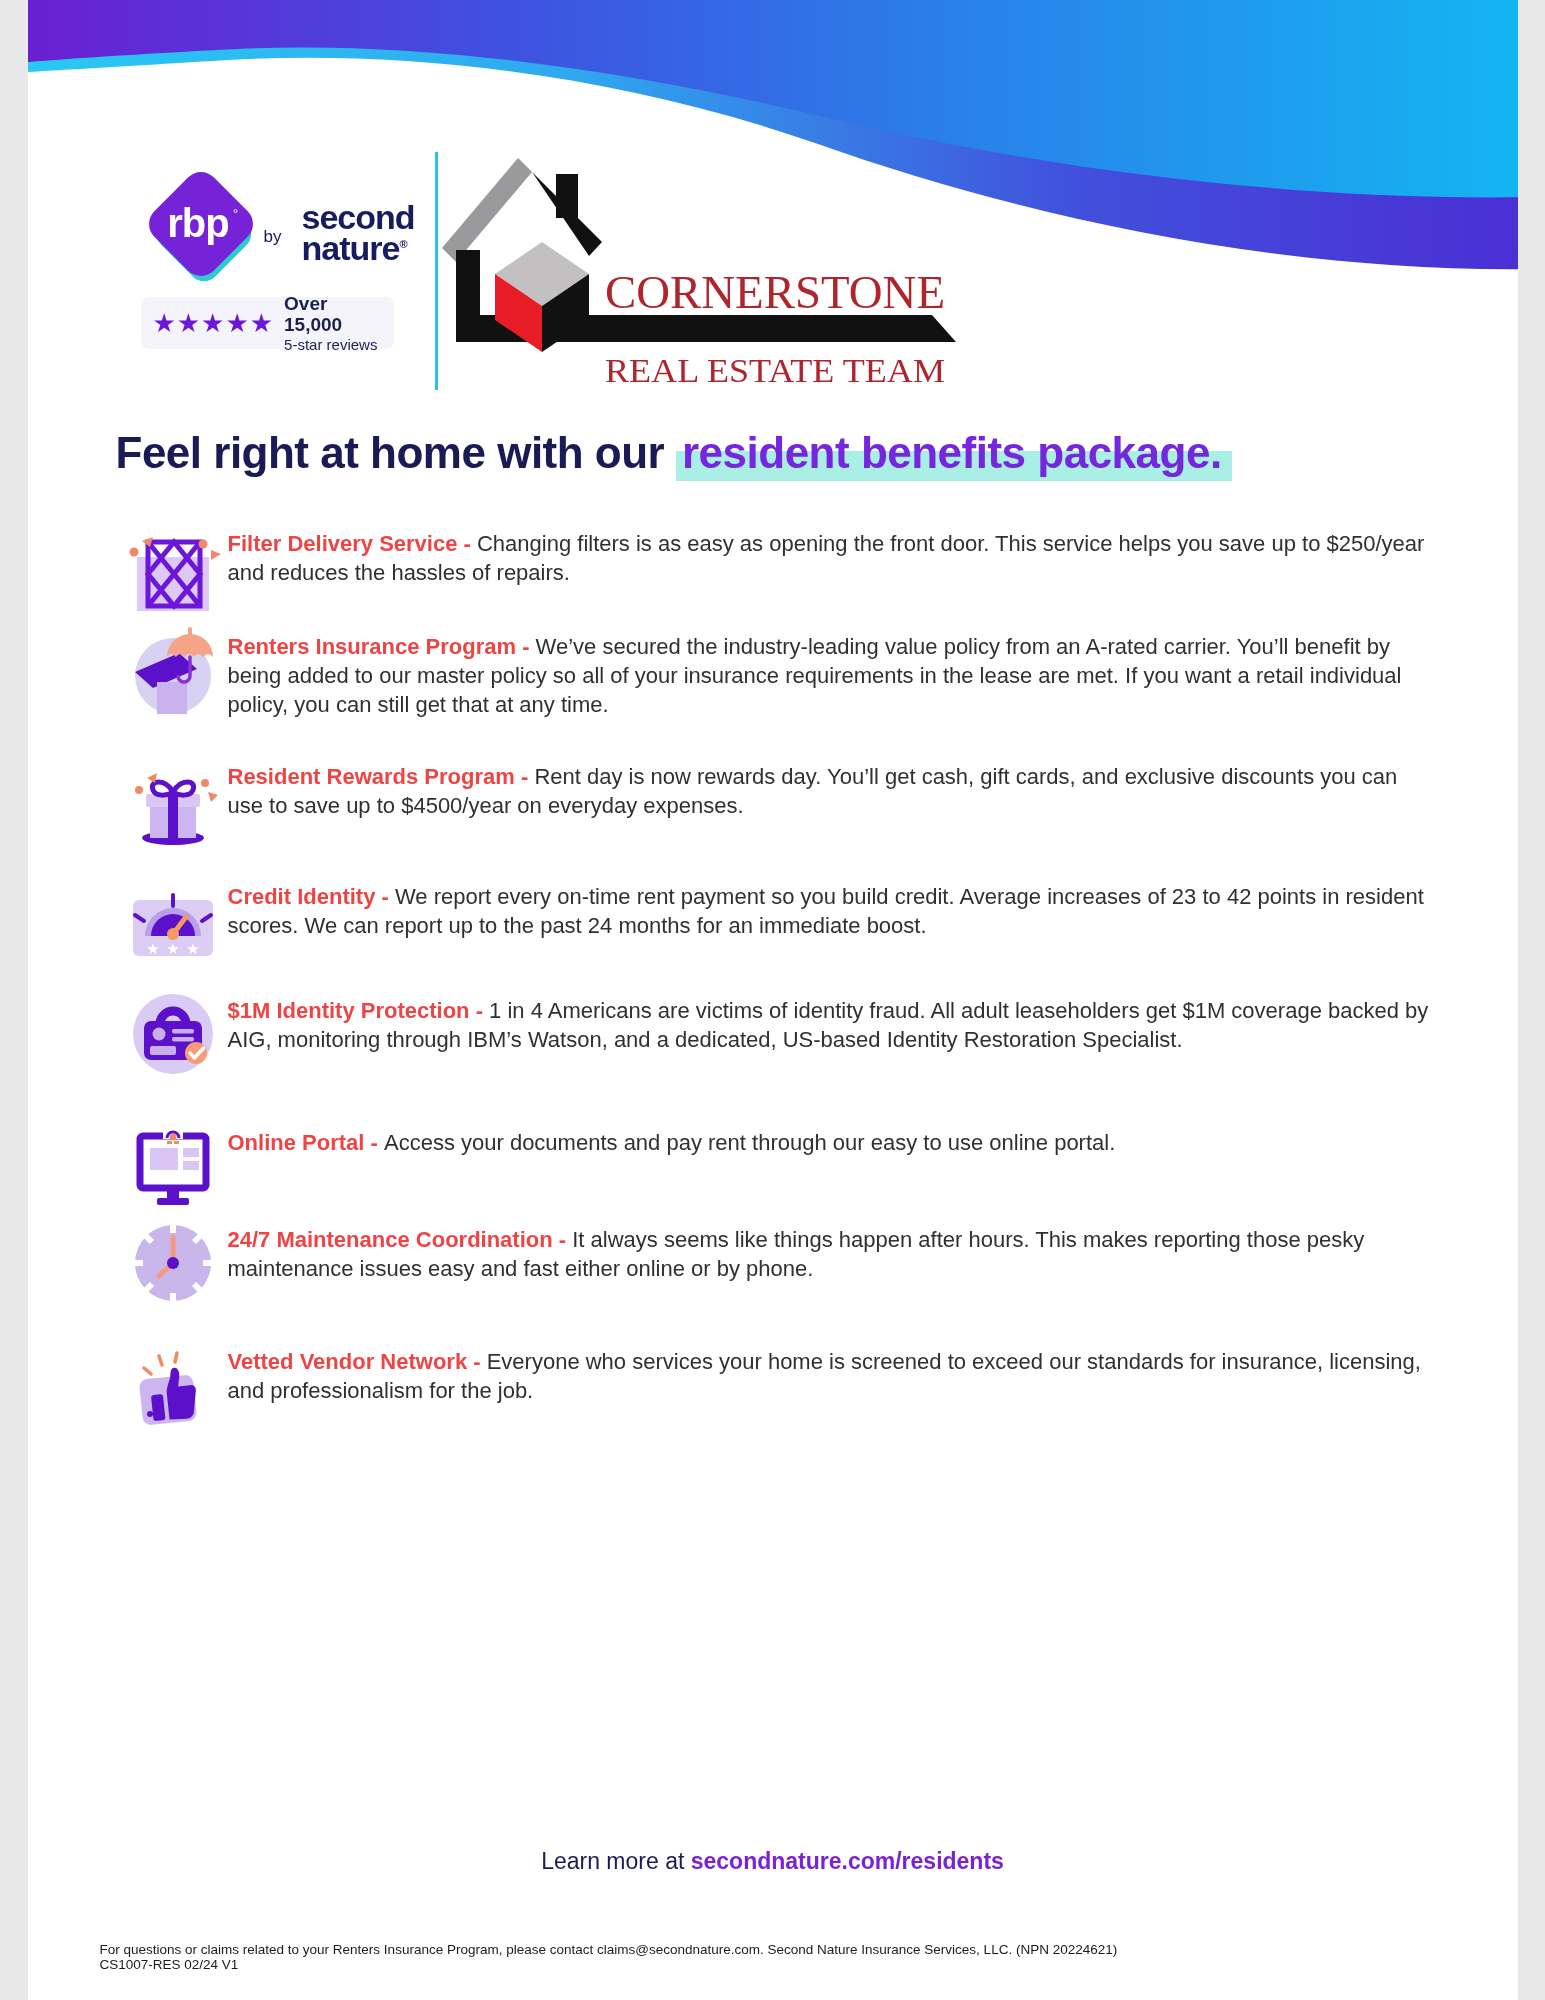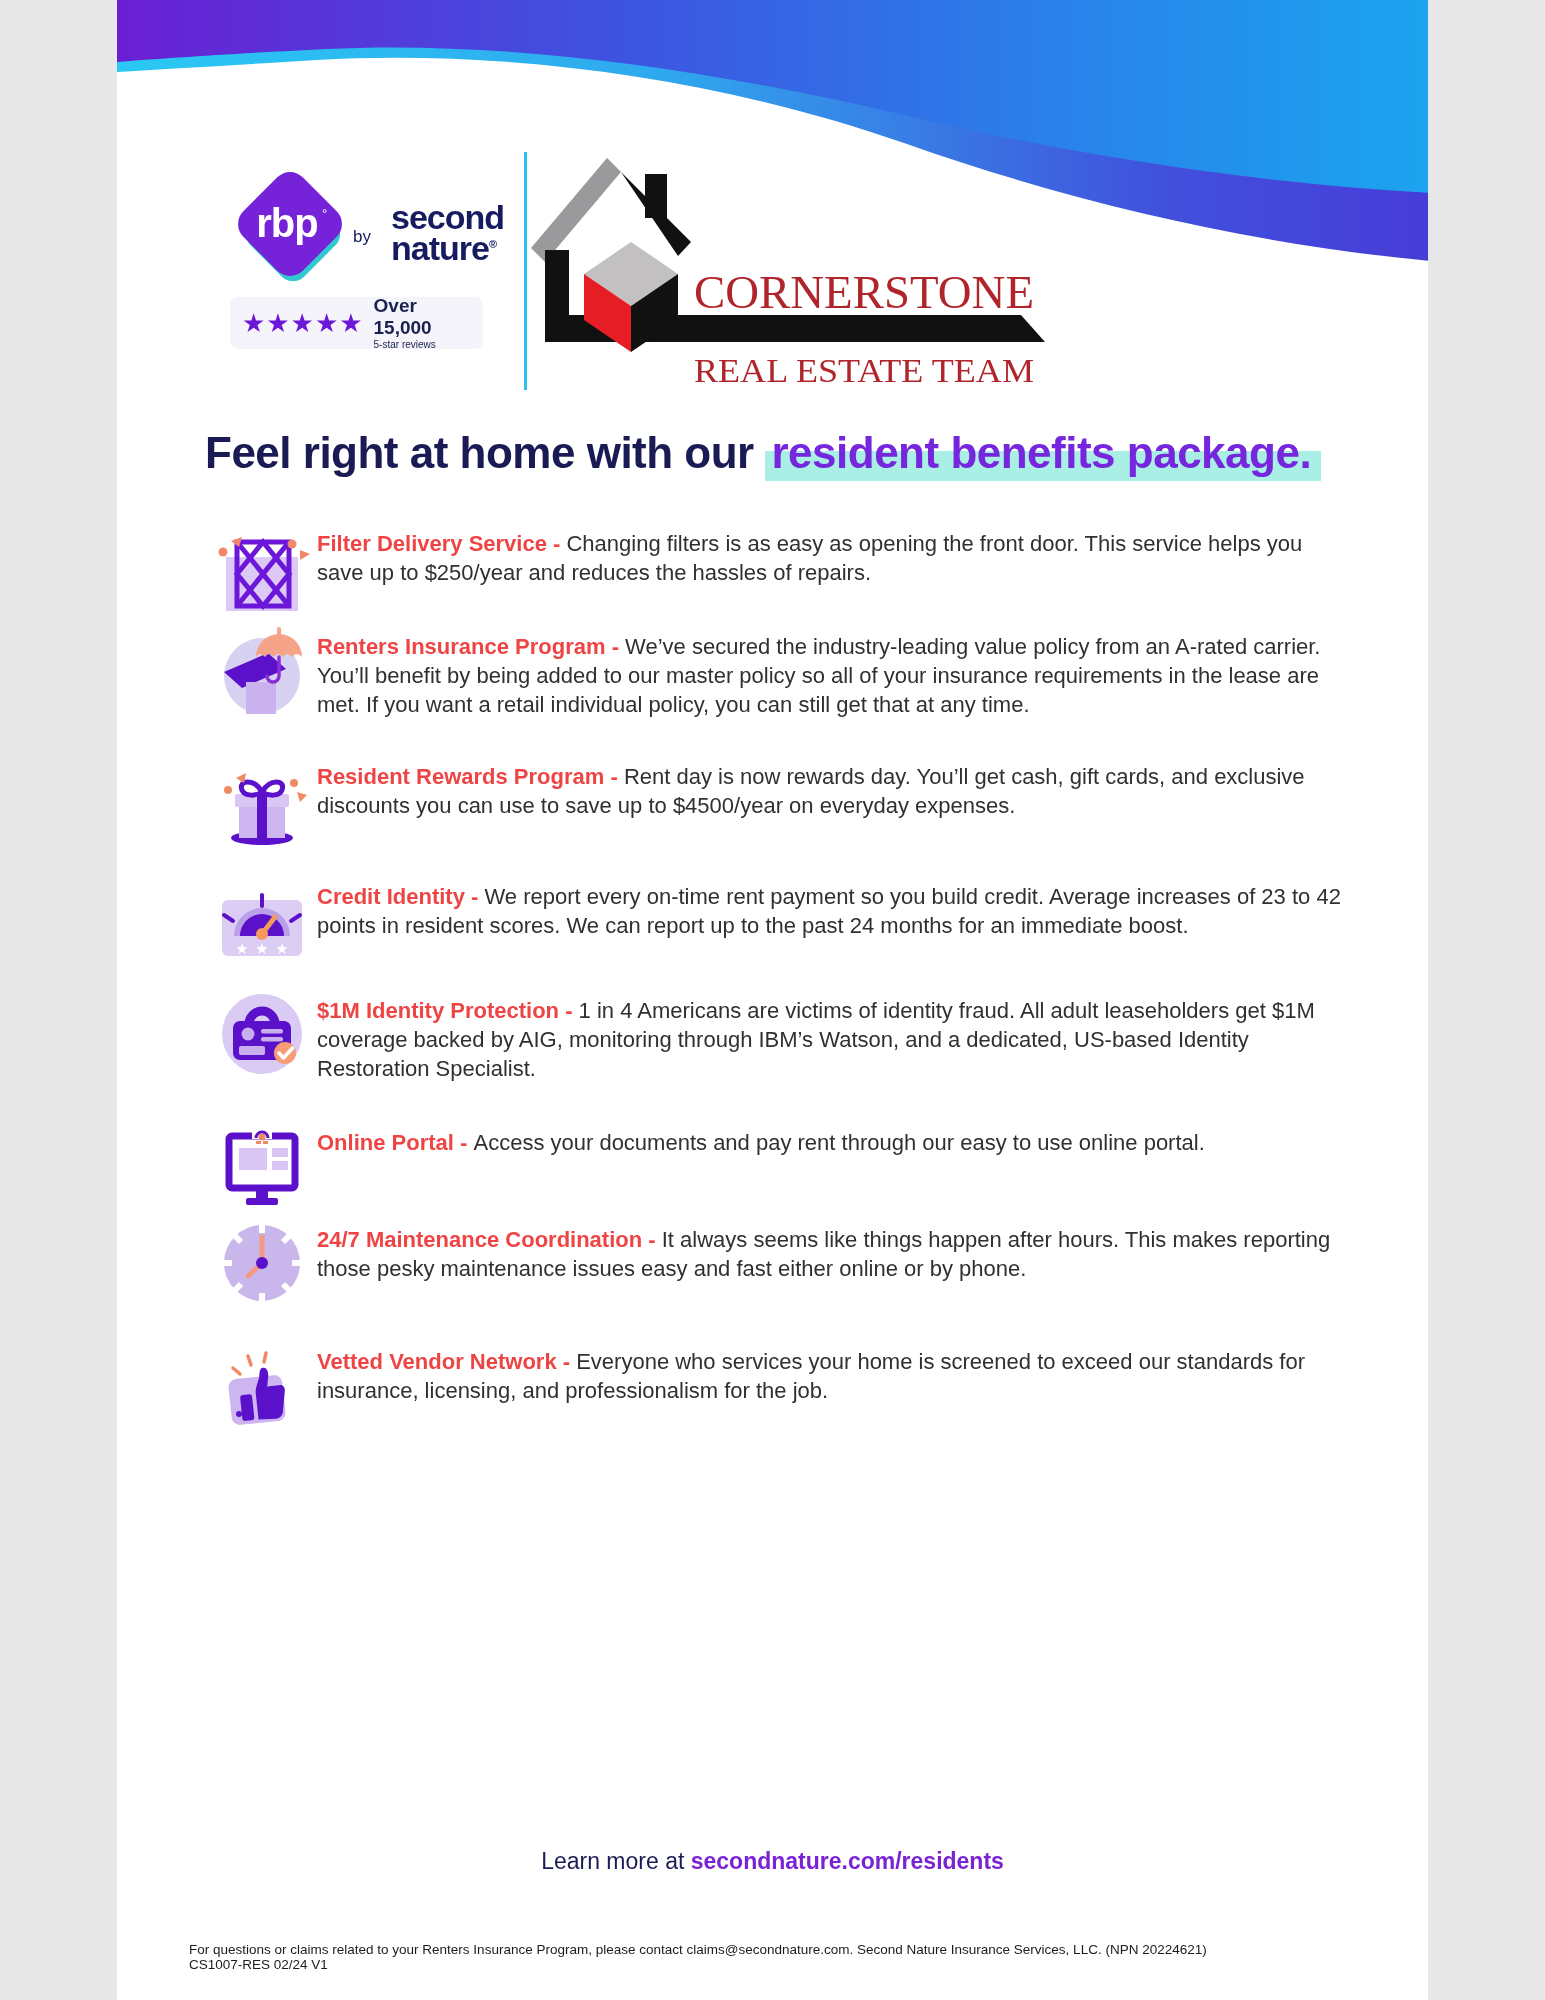--- a/index.html
+++ b/index.html
@@ -1,30 +1,30 @@
 <!DOCTYPE html>
 <html><head>
 <meta charset="utf-8">
 <style>
   html,body{margin:0;padding:0;background:#e8e8e8;}
-  .page{position:relative;width:1311px;height:2000px;background:#ffffff;overflow:hidden;
+  .page{position:relative;width:1490px;height:2000px;background:#ffffff;overflow:hidden;
         font-family:"Liberation Sans",sans-serif;margin:0 auto;}
   .wave{position:absolute;top:0;left:0;display:block;}
   
   .rbp-badge{position:absolute;left:112px;top:160px;}
   .byline{position:absolute;left:236px;top:202px;color:#171C61;line-height:1;}
   .byline .by{font-size:17px;font-weight:400;vertical-align:18px;margin-right:20px;}
   .byline .brand{display:inline-block;font-size:34px;font-weight:800;letter-spacing:-1px;line-height:0.92;}
   .byline sup{font-size:11px;}
   .reviews-box{position:absolute;left:113px;top:297px;width:253px;height:52px;background:#F5F4FB;
         border-radius:8px;display:flex;align-items:center;padding:0 12px;box-sizing:border-box;gap:10px;}
   .stars{color:#6B16D8;font-size:26px;letter-spacing:1px;line-height:1;white-space:nowrap;}
   .reviews-text{color:#1A2150;line-height:1.15;}
   .reviews-line1{font-size:19px;font-weight:700;}
-  .reviews-line2{font-size:10px;}
+  .reviews-line2{font-size:15px;}
   .divider{position:absolute;left:407px;top:152px;width:3px;height:238px;background:#2BC0EE;}
   .cstone{position:absolute;left:412px;top:150px;}
   
   .heading{position:absolute;left:88px;top:428px;font-size:44px;font-weight:700;color:#1A1A55;
            letter-spacing:-0.5px;white-space:nowrap;}
   .heading .hl{color:#7627DE;padding:0 10px 4px 6px;
            background:linear-gradient(to bottom,transparent 44%,#A9EFE6 44%);}
   
   .row{position:absolute;left:95px;right:85px;}
   .row-icon{position:absolute;left:0;top:-14px;width:100px;height:104px;}

